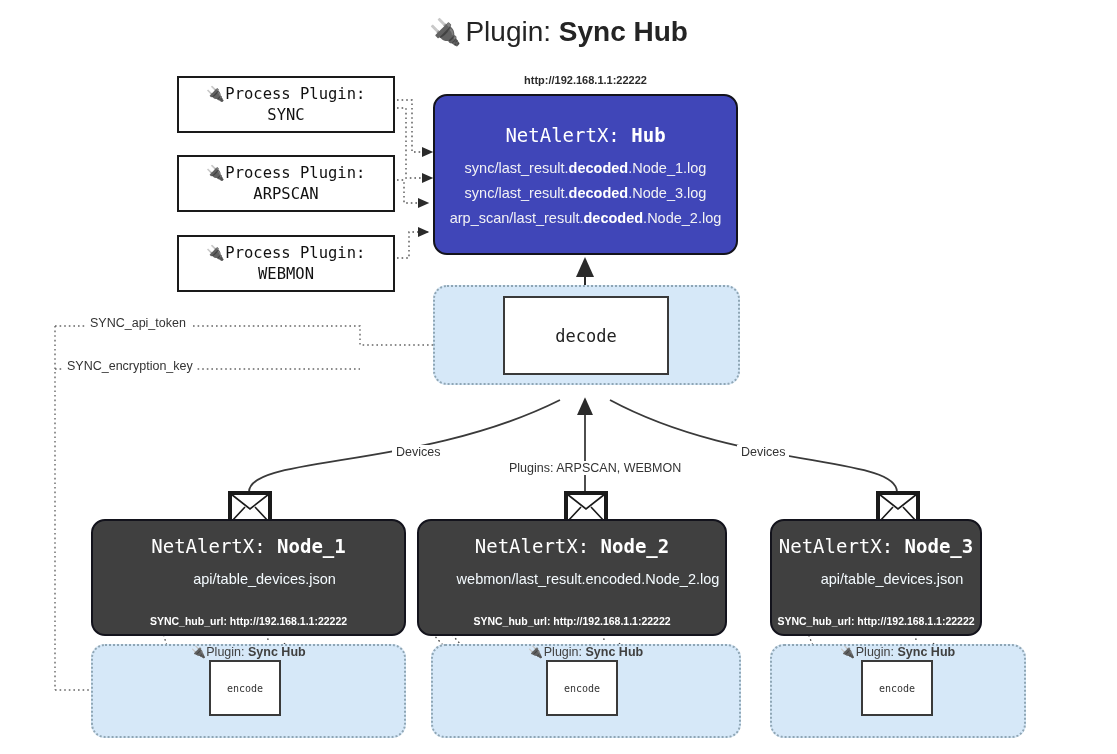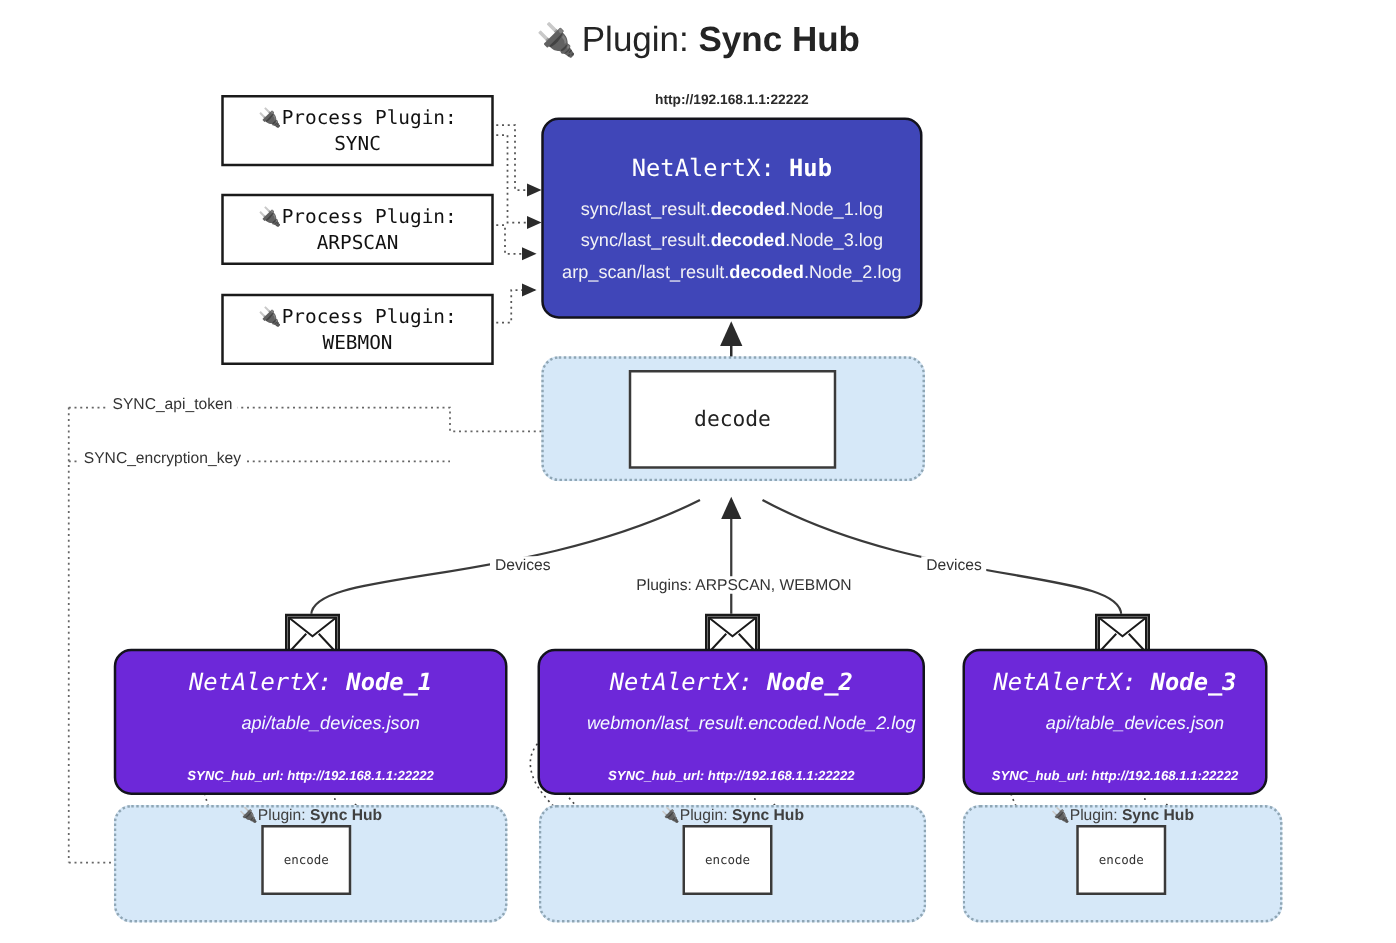--- a/index.html
+++ b/index.html
@@ -68,22 +68,22 @@
     font-size:17px;color:#222;
   }
 
   
   .elabel{
     font-size:12.5px;color:#333;background:#ffffff;padding:0 4px;white-space:nowrap;
   }
 
   
   .node{
-    height:117px;background:#6d28d9;border:2px solid #13131c;border-radius:14px;
-    color:#ffffff;overflow:hidden;font-style:italic;
+    height:117px;background:#404040;border:2px solid #13131c;border-radius:14px;
+    color:#ffffff;overflow:hidden;
   }
   .node .ntitle{
     font-family:"DejaVu Sans Mono","Liberation Mono",monospace;
     font-size:19px;text-align:center;margin-top:14px;white-space:nowrap;color:#ffffff;
   }
   .node .ntitle b{font-weight:bold;}
   .node .nlines{margin-top:10px;}
   .node .nline{font-size:14.5px;line-height:25px;text-align:center;white-space:nowrap;color:#f4fbff;padding-left:32px;}
   .node .nfoot{
     position:absolute;left:0;bottom:7px;width:100%;text-align:center;
@@ -236,31 +236,31 @@
   <div class="abs node" style="left:91px;top:519px;width:315px;">
     <div class="ntitle">
       <span>NetAlertX:</span> <b>Node_1</b>
     </div>
     <div class="nlines">
       <div class="nline">api/table_devices.json</div>
     </div>
     <div class="nfoot">SYNC_hub_url: http://192.168.1.1:22222</div>
   </div>
 
-  <div class="abs node" style="left:430px;top:519px;width:310px;">
+  <div class="abs node" style="left:417px;top:519px;width:310px;">
     <div class="ntitle">
       <span>NetAlertX:</span> <b>Node_2</b>
     </div>
     <div class="nlines">
       <div class="nline">webmon/last_result.encoded.Node_2.log</div>
     </div>
     <div class="nfoot">SYNC_hub_url: http://192.168.1.1:22222</div>
   </div>
 
-  <div class="abs node" style="left:770px;top:519px;width:244px;">
+  <div class="abs node" style="left:770px;top:519px;width:212px;">
     <div class="ntitle">
       <span>NetAlertX:</span> <b>Node_3</b>
     </div>
     <div class="nlines">
       <div class="nline">api/table_devices.json</div>
     </div>
     <div class="nfoot">SYNC_hub_url: http://192.168.1.1:22222</div>
   </div>
 
   <div class="abs sg-sync" style="left:91px;top:644px;width:315px;"></div>

